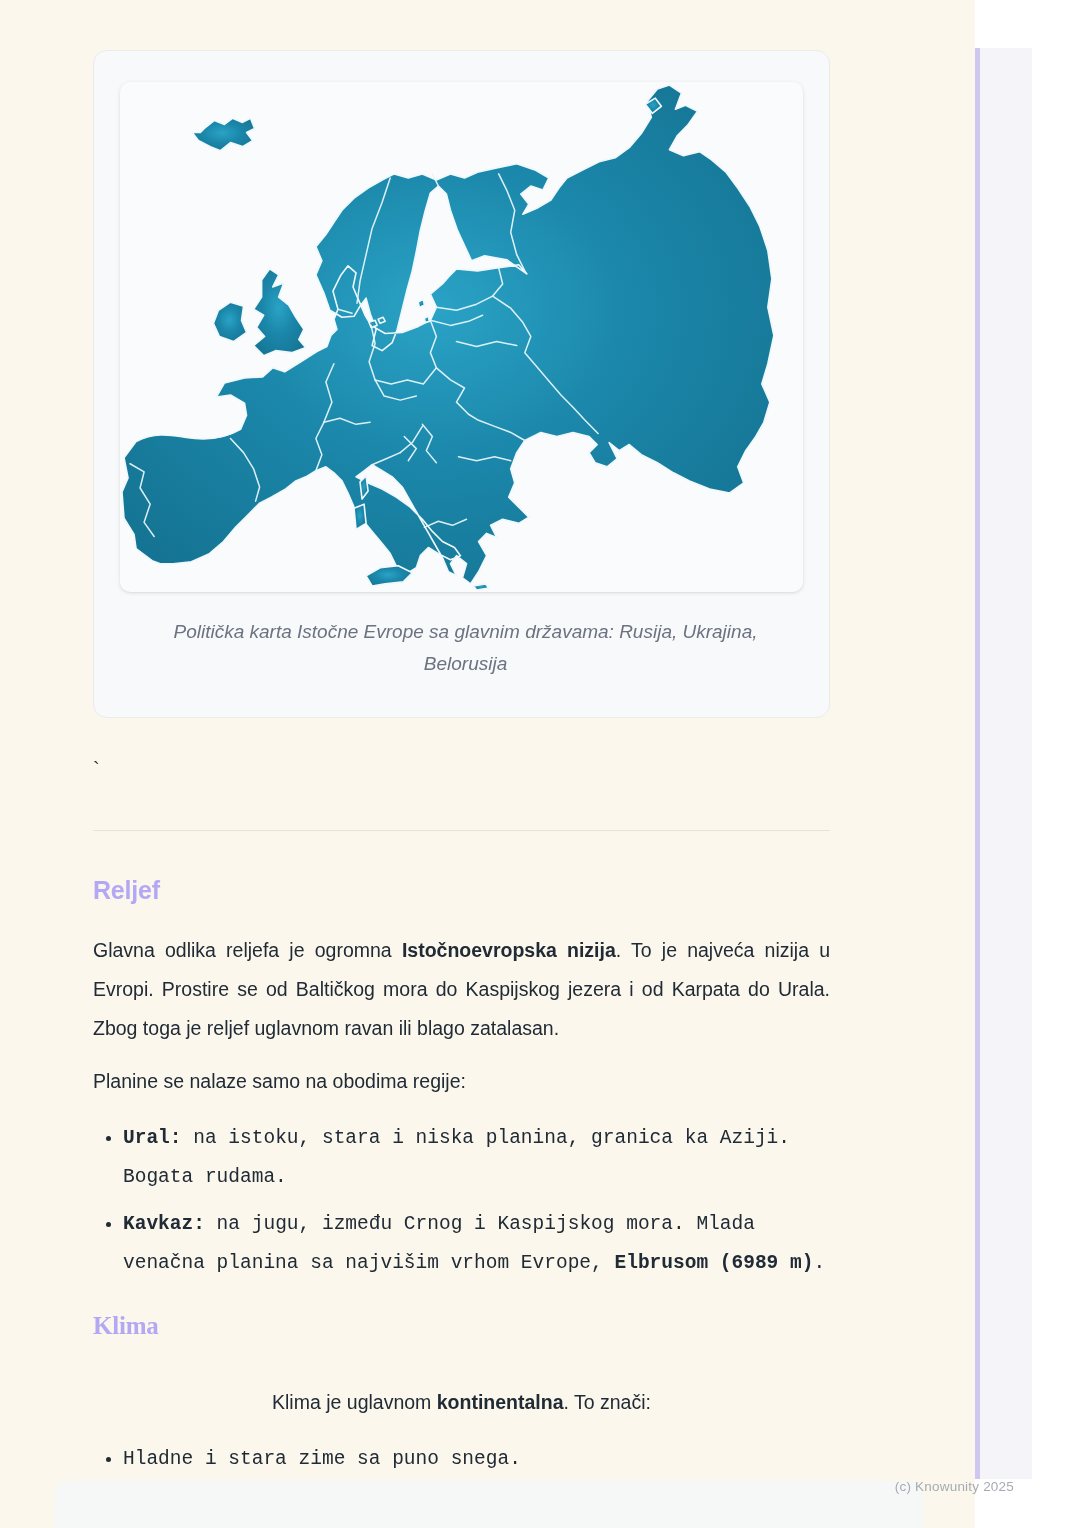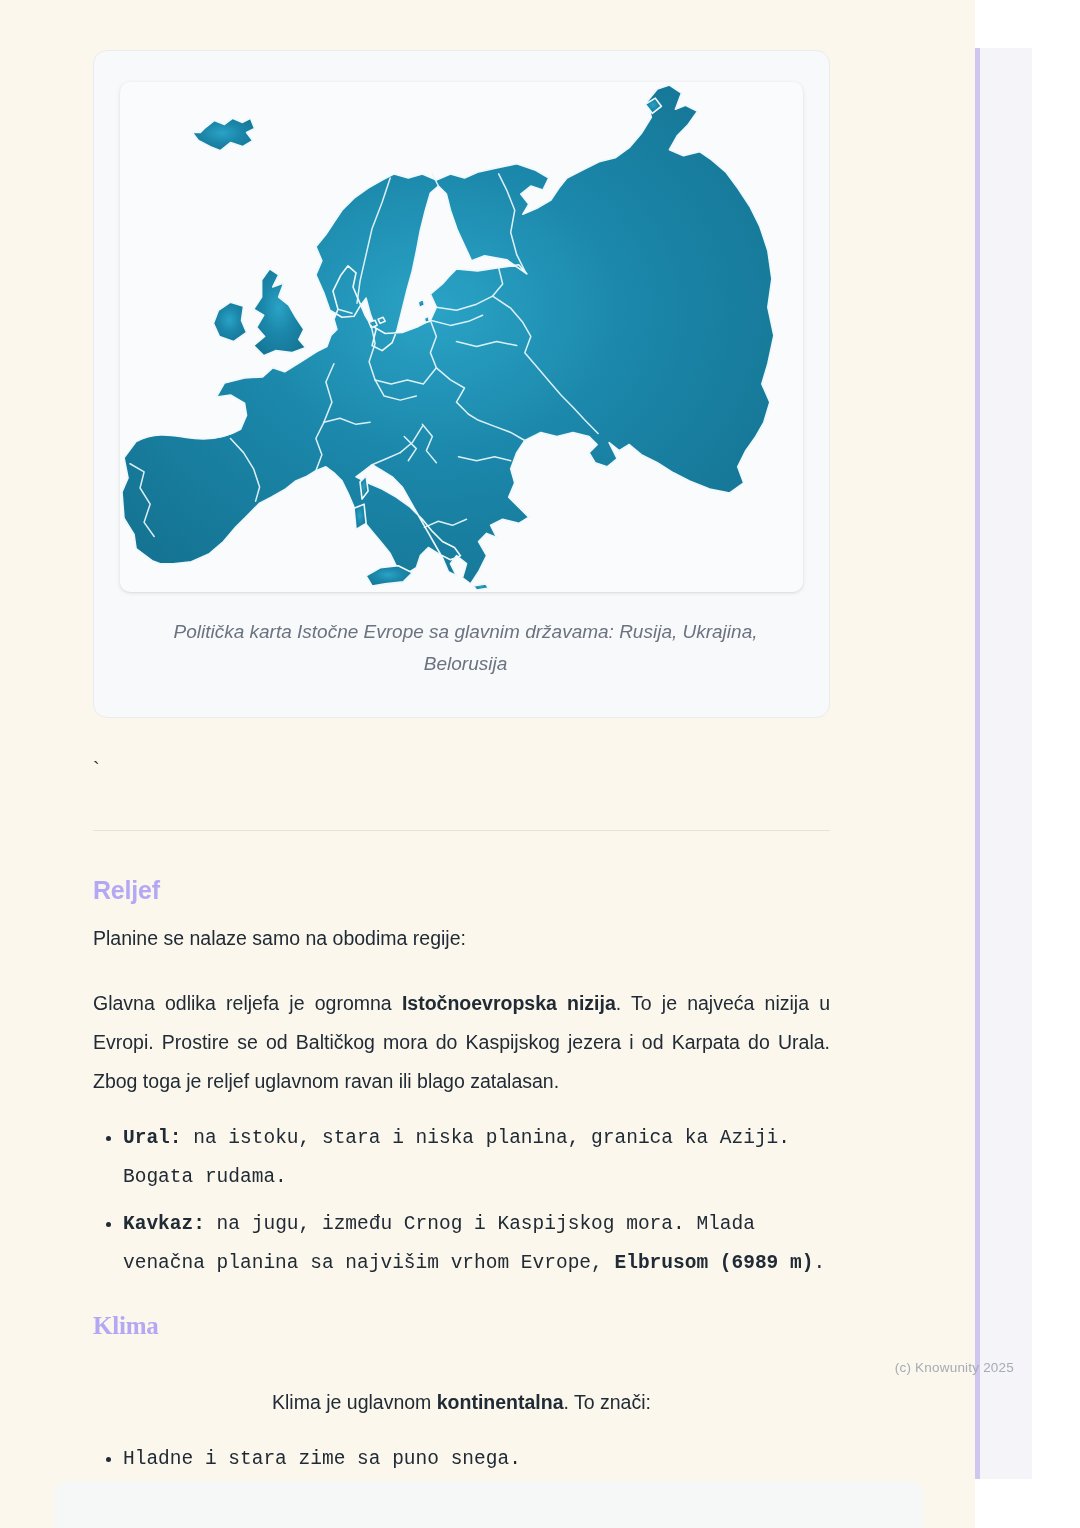--- a/index.html
+++ b/index.html
@@ -61,21 +61,21 @@
   .side-rail {
     position:absolute; left:975px; top:48px; width:57px; height:1431px;
     background:#f5f4f9; border-left:5px solid #cfc7ef;
   }
   
   .next-page-peek {
     position:absolute; left:55px; top:1481px; width:868px; height:47px;
     background:#f6f8f7; border-radius:12px 12px 0 0;
   }
   .watermark {
-    position:absolute; top:1360px; right:66px; z-index:5;
+    position:absolute; top:1479px; right:66px; z-index:5;
     font-size:13.5px; color:#a6abb4; letter-spacing:.2px;
   }
 </style>
 </head>
 <body>
 
 <div class="page">
   <div class="content">
 
     <figure class="figure-card" style="margin:50px 0 0 0;">
@@ -194,23 +194,23 @@
       <figcaption class="figure-caption">Politička karta Istočne Evrope sa glavnim državama: Rusija, Ukrajina, Belorusija</figcaption>
     </figure>
 
     <span class="stray">`</span>
 
     <hr class="divider">
 
 
     <h2 class="sub-title">Reljef</h2>
 
+    <p class="body-text justified"><span>Glavna odlika reljefa je ogromna </span><strong>Istočnoevropska nizija</strong><span>. To je najveća nizija u Evropi. Prostire se od Baltičkog mora do Kaspijskog jezera i od Karpata do Urala. Zbog toga je reljef uglavnom ravan ili blago zatalasan.</span></p>
+
     <p class="body-text" style="margin-top:14px;">Planine se nalaze samo na obodima regije:</p>
-
-    <p class="body-text justified"><span>Glavna odlika reljefa je ogromna </span><strong>Istočnoevropska nizija</strong><span>. To je najveća nizija u Evropi. Prostire se od Baltičkog mora do Kaspijskog jezera i od Karpata do Urala. Zbog toga je reljef uglavnom ravan ili blago zatalasan.</span></p>
 
     <ul class="bullet-list">
       <li><strong>Ural:</strong><span> na istoku, stara i niska planina, granica ka Aziji. Bogata rudama.</span></li>
       <li><strong>Kavkaz:</strong><span> na jugu, između Crnog i Kaspijskog mora. Mlada venačna planina sa najvišim vrhom Evrope, </span><strong>Elbrusom (6989 m)</strong><span>.</span></li>
     </ul>
 
     <h2 class="sub-title" style="margin-top:28px;font-family:Liberation Serif, serif;">Klima</h2>
 
     <p class="body-text" style="margin-top:42px;text-align:center;"><span>Klima je uglavnom </span><strong>kontinentalna</strong><span>. To znači:</span></p>
 

